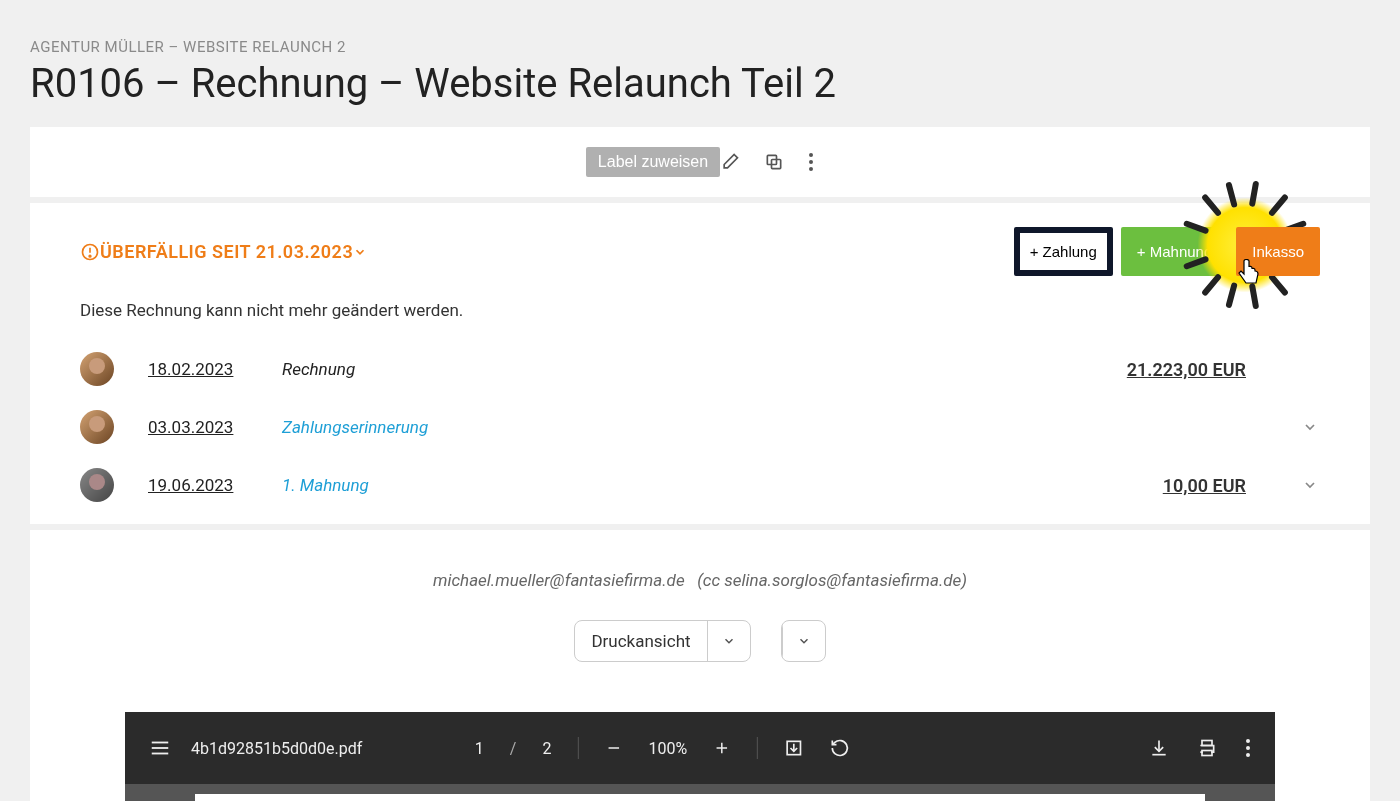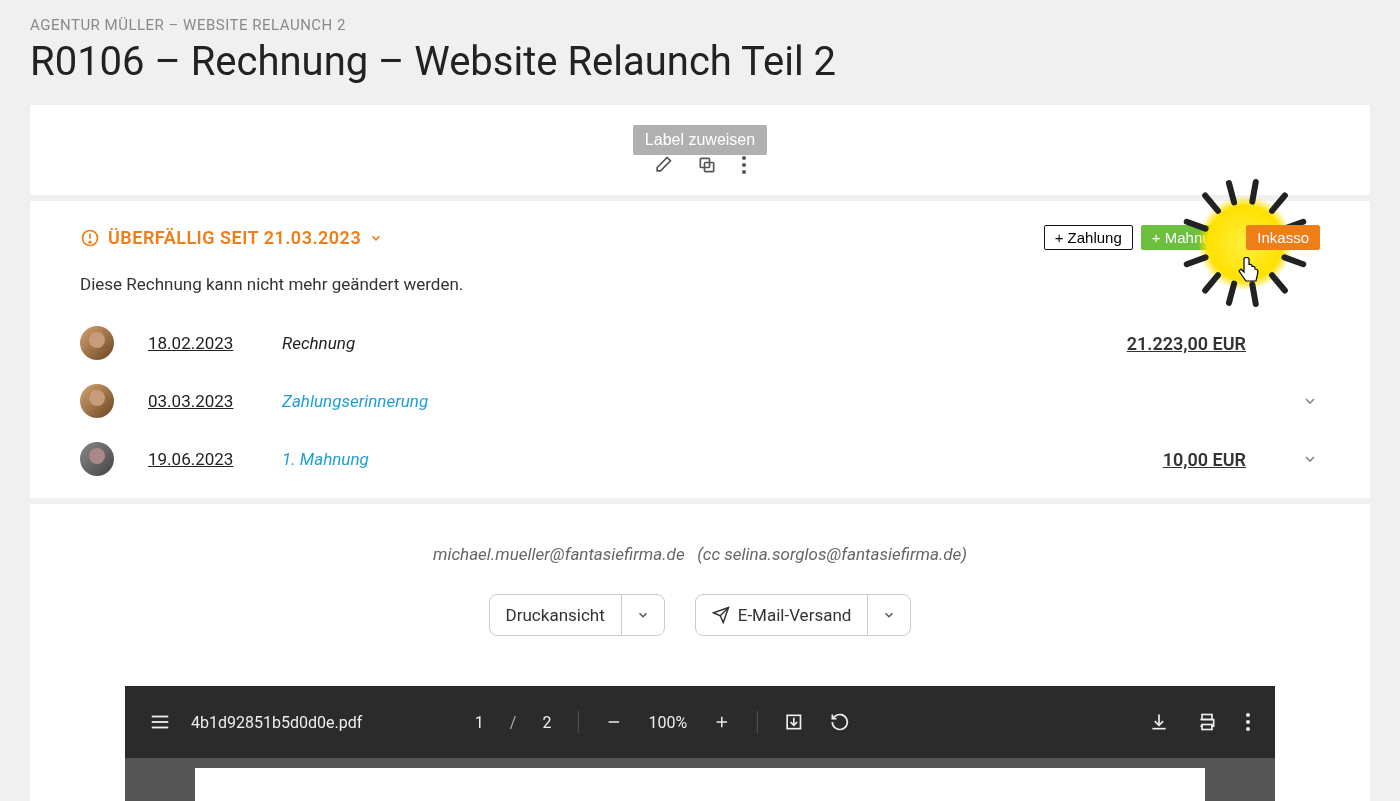--- a/index.html
+++ b/index.html
@@ -3,67 +3,66 @@
 <meta charset="utf-8">
 <style>
   * { box-sizing: border-box; margin: 0; padding: 0; }
   body {
     font-family: -apple-system, BlinkMacSystemFont, "Segoe UI", Roboto, "Helvetica Neue", Arial, sans-serif;
     background: #f0f0f0;
     color: #333;
     font-size: 15px;
   }
   .page { width: 1400px; min-height: 801px; background: #f0f0f0; }
-  .header-area { padding: 16px 30px 20px 30px; }
+  .header-area { padding: 16px 30px 20px 30px; margin-top: 22px; }
   .breadcrumb {
     font-size: 15px;
     letter-spacing: 0.5px;
     color: #8a8a8a;
     margin-bottom: 4px;
   }
   .page-title {
     font-size: 40px;
     font-weight: 400;
     color: #222;
   }
   .panel {
     background: #fff;
     margin: 0 30px 6px 30px;
   }
   .panel-top {
     display: flex; align-items: center; justify-content: center;
     padding: 20px 38px;
-    flex-direction: column;
   }
   .label-btn {
     background: #b0b0b0;
     color: #fff;
     border: none;
     padding: 6px 12px;
     font-size: 16px;
     border-radius: 2px;
     cursor: pointer;
   }
   .icon-row { display: flex; gap: 24px; align-items: center; color: #555; }
   .icon-btn { cursor: pointer; display:flex; align-items:center; }
   .status-panel { background: #fff; margin: 0 30px 6px 30px; padding: 24px 50px 10px 50px; position: relative; }
   .status-line { display:flex; align-items:center; justify-content:space-between; margin-bottom: 24px; }
   .overdue {
     color: #ef7d18;
     font-weight: 600;
     font-size: 18px;
     letter-spacing: 0.5px;
-    display:flex; align-items:center; gap:8px;text-align:right;
+    display:flex; align-items:center; gap:0;text-align:right;
   }
   .overdue svg { flex:0 0 auto; }
   .action-btns { display:flex; gap:8px; align-items:center; }
   .btn {
-    border: 1px solid #0f172a;
+    border: 6px solid #0f172a;
     background:#fff;
-    padding: 3px 10px;
+    padding: 10px 10px;
     font-size: 15px;
     cursor:pointer;
     border-radius:2px;
   }
   .btn-green { background:#6cbf3f; border-color:#6cbf3f; color:#fff; }
   .btn-orange { background:#ef7d18; border-color:#ef7d18; color:#fff; position:relative; z-index:2; }
   .note { font-size:17px; color:#333; margin-bottom:20px; }
   .history-row {
     display:flex; align-items:center; gap:34px;
     padding: 12px 0;
@@ -254,27 +253,20 @@
     <div class="btn-split-row">
       <div class="split-btn">
         <div class="main">Druckansicht</div>
         <div class="caret">
           <svg width="14" height="14" viewBox="0 0 24 24" fill="none" stroke="#555" stroke-width="2.5">
               <polyline points="6 9 12 15 18 9"></polyline>
             </svg>
         </div>
       </div>
       <div class="split-btn">
-        <div class="main">
-          <svg width="18" height="18" viewBox="0 0 24 24" fill="none" stroke="#333" stroke-width="2">
-              <path d="M22 2L11 13"></path>
-              <path d="M22 2l-7 20-4-9-9-4 20-7z"></path>
-            </svg>
-          <span>E-Mail-Versand</span>
-        </div>
         <div class="caret">
           <svg width="14" height="14" viewBox="0 0 24 24" fill="none" stroke="#555" stroke-width="2.5">
               <polyline points="6 9 12 15 18 9"></polyline>
             </svg>
         </div>
       </div>
     </div>
 
     <div class="pdf-viewer">
       <span class="pdf-icon menu-icon">

